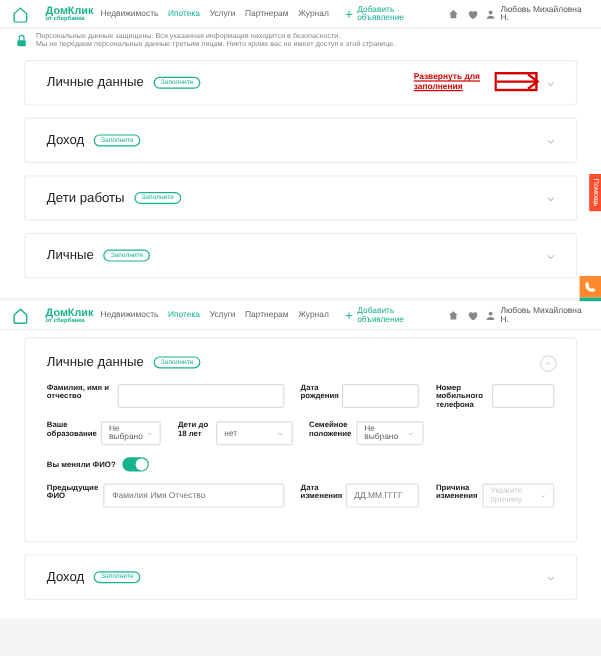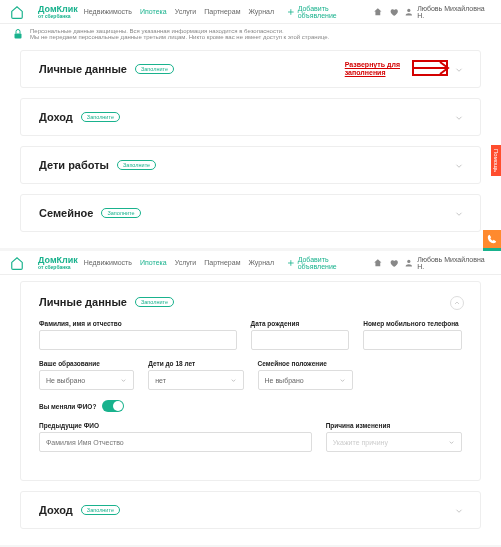--- a/index.html
+++ b/index.html
@@ -15,34 +15,34 @@
 .nav .active{color:#19b28d}
 .spacer{flex:1}
 .addbtn{color:#19b28d;font-size:7px;display:flex;align-items:center;gap:2px}
 .hdricon{width:10px;height:10px;color:#888}
 .user{font-size:7px;color:#555;display:flex;align-items:center;gap:3px}
 .notice{display:flex;gap:6px;padding:4px 12px;font-size:6px;color:#888;align-items:flex-start}
 .notice svg{width:12px;height:12px;color:#19b28d;flex-shrink:0}
 .content{padding:6px 20px}
 .card{background:#fff;border:1px solid #eee;border-radius:3px;margin-bottom:10px;padding:12px 18px;position:relative}
 .card-head{display:flex;align-items:center;gap:8px}
-.card-title{font-size:11px;font-weight:bold;color:#222}
+.card-title{font-size:11px;font-weight:normal;color:#222}
 .badge{background:#fff;border:1px solid #19b28d;color:#19b28d;font-size:5.5px;padding:1px 5px;border-radius:7px}
 .chev{position:absolute;right:16px;top:14px;color:#bbb}
 .expand-msg{position:absolute;right:80px;top:10px;color:#d40000;font-size:7px;font-weight:bold;text-decoration:underline;line-height:1.2}
 .arrow{position:absolute;right:24px;top:8px;width:44px;height:18px}
 .tab1{position:absolute;right:0;top:145px;background:#ff4d2e;color:#fff;padding:4px 2px;writing-mode:vertical-rl;font-size:6px}
 .tab2{position:absolute;right:0;top:230px;background:#ff8a2e;width:18px;height:18px;display:flex;align-items:center;justify-content:center}
 .tab3{position:absolute;right:0;top:248px;background:#19b28d;width:18px;height:18px;display:flex;align-items:center;justify-content:center}
 .shot{position:relative}
 .form-card{background:#fff;border:1px solid #eee;border-radius:3px;margin-bottom:10px;padding:14px 18px 18px;position:relative}
 .form-head{display:flex;align-items:center;gap:8px;margin-bottom:12px}
 .circ{position:absolute;right:16px;top:14px;width:14px;height:14px;border:1px solid #ddd;border-radius:50%;display:flex;align-items:center;justify-content:center;color:#bbb}
 .row{display:flex;gap:14px;margin-bottom:10px}
-.fld{flex:1;display:flex;flex-direction:column;gap:3px}
+.fld{flex:1;display:flex;flex-direction:row;gap:3px}
 .fld.w2{flex:2}
 .lbl{font-size:6.5px;font-weight:bold;color:#222}
 .inp,.sel{border:1px solid #ddd;border-radius:2px;height:20px;padding:0 6px;font-size:7px;color:#666;background:#fff;width:100%;display:flex;align-items:center;justify-content:space-between}
 .inp.ph{color:#ccc}
 .sel svg{width:7px;height:7px;color:#999}
 .toggle-row{display:flex;align-items:center;gap:6px;margin-bottom:10px}
 .toggle{width:22px;height:12px;background:#19b28d;border-radius:6px;position:relative}
 .toggle::after{content:"";position:absolute;right:1px;top:1px;width:10px;height:10px;background:#fff;border-radius:50%}
 </style>
 </head>
@@ -130,21 +130,21 @@
         <span class="card-title">Дети работы</span>
         <span class="badge">Заполните</span>
       </div>
       <svg class="chev" width="10" height="10" viewBox="0 0 24 24" fill="none" stroke="currentColor" stroke-width="2">
           <path d="M6 9l6 6 6-6"></path>
         </svg>
     </div>
 
     <div class="card">
       <div class="card-head">
-        <span class="card-title">Семейное</span>
+        <span class="card-title">Личные</span>
         <span class="badge">Заполните</span>
       </div>
       <svg class="chev" width="10" height="10" viewBox="0 0 24 24" fill="none" stroke="currentColor" stroke-width="2">
           <path d="M6 9l6 6 6-6"></path>
         </svg>
     </div>
   </div>
 
   <div class="tab1">Помощь</div>
   <div class="tab2">
@@ -258,20 +258,24 @@
         <span class="lbl">Вы меняли ФИО?</span>
         <div class="toggle"></div>
       </div>
 
       <div class="row">
         <div class="fld w2">
           <span class="lbl">Предыдущие ФИО</span>
           <input class="inp ph" placeholder="Фамилия Имя Отчество" style="">
         </div>
         <div class="fld">
+          <span class="lbl">Дата изменения</span>
+          <input class="inp ph" placeholder="ДД.ММ.ГГГГ" style="">
+        </div>
+        <div class="fld">
           <span class="lbl">Причина изменения</span>
           <div class="sel">
             <span style="color:#ccc">Укажите причину</span>
             <svg viewBox="0 0 24 24" fill="none" stroke="currentColor" stroke-width="2">
                 <path d="M6 9l6 6 6-6"></path>
               </svg>
           </div>
         </div>
       </div>
     </div>

